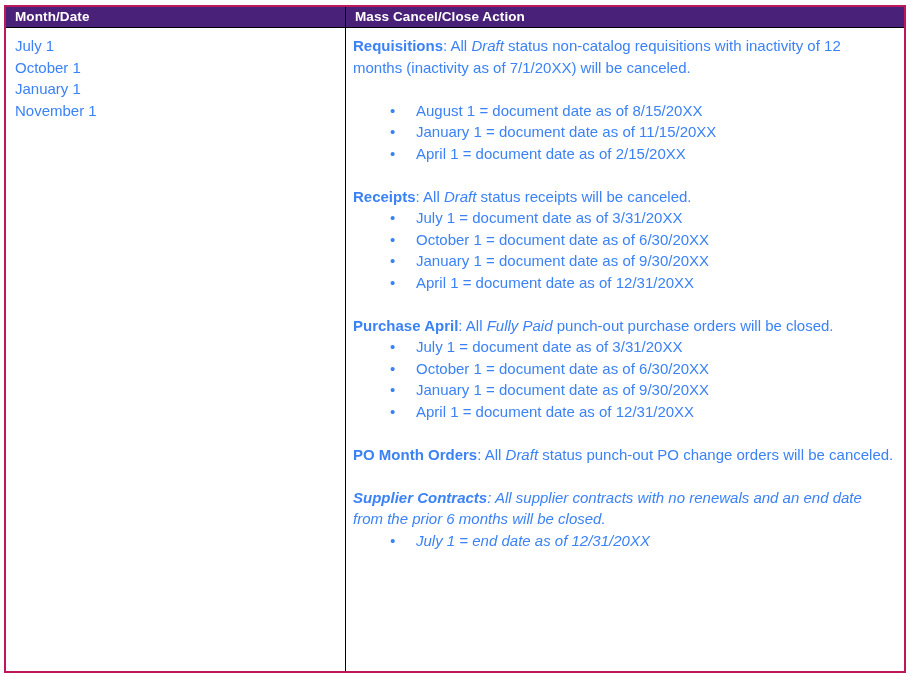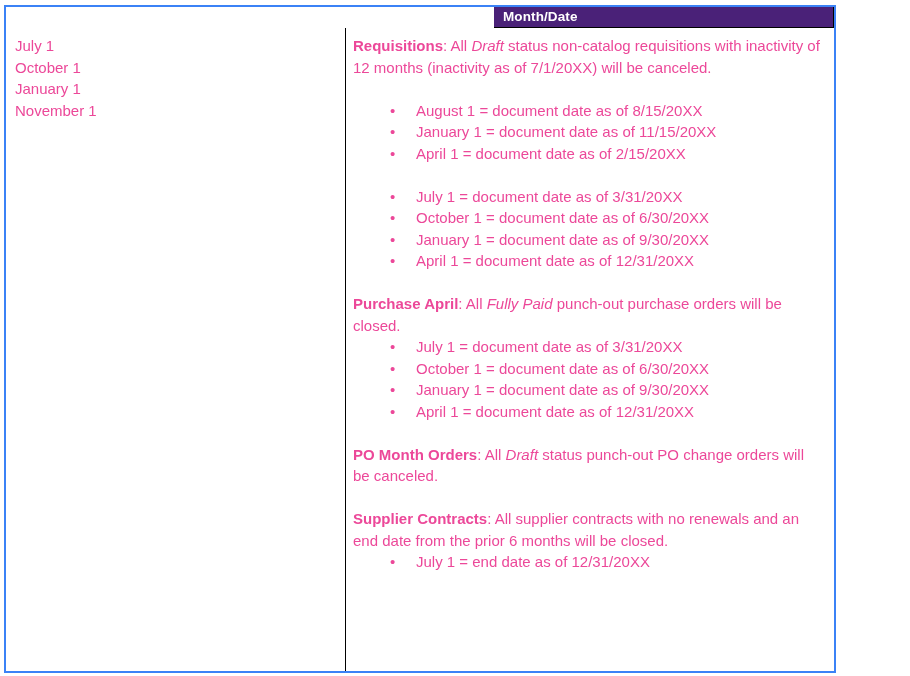--- a/index.html
+++ b/index.html
@@ -8,28 +8,27 @@
     background: #ffffff;
     width: 910px;
     height: 676px;
     overflow: hidden;
     font-family: "Liberation Sans", "DejaVu Sans", sans-serif;
   }
   .doc-table {
     position: absolute;
     left: 4px;
     top: 5px;
-    width: 832px;
+    width: 902px;
     height: 668px;
-    border: 2px solid #3b82f6;
+    border: 2px solid #be185d;
     box-sizing: border-box;
     display: flex;
     flex-direction: column;
     background: #ffffff;
-    align-items: flex-end;
   }
   .hdr-row {
     display: flex;
     flex: 0 0 auto;
     background: #4A2178;
     border-bottom: 1px solid #000000;
   }
   .col-left {
     width: 340px;
     flex: 0 0 340px;
@@ -54,27 +53,27 @@
   .body-row {
     display: flex;
     flex: 1 1 auto;
     min-height: 0;
   }
   .cell {
     box-sizing: border-box;
     padding-top: 7px;
     font-size: 15px;
     line-height: 21.5px;
-    color: #ec4899;
+    color: #3b82f6;
   }
   .cell.col-left { padding-left: 9px; padding-right: 6px; }
   .cell.col-right { padding-left: 7px; padding-right: 10px; }
   .date-line { white-space: nowrap; }
   .section { margin: 0 0 21.5px 0; }
-  .section:last-child { margin-bottom: 8px; }
+  .section:last-child { margin-bottom: 8px; font-style: italic; }
   .para { margin: 0; }
   .para b { font-weight: bold; }
   .para i { font-style: italic; }
   ul.bullets {
     margin: 0;
     padding: 0;
     list-style: none;
   }
   ul.bullets li {
     position: relative;
@@ -88,20 +87,21 @@
     font-size: 15px;
   }
   ul.bullets:empty { display: none; }
 </style>
 </head>
 <body>
 
 <div class="doc-table">
   <div class="hdr-row">
     <div class="hdr-cell col-left">Month/Date</div>
+    <div class="hdr-cell col-right">Mass Cancel/Close Action</div>
   </div>
   <div class="body-row">
     <div class="cell col-left" id="month-dates">
   <div class="date-line">July 1</div>
 
   <div class="date-line">October 1</div>
 
   <div class="date-line">January 1</div>
 
   <div class="date-line">November 1</div>
@@ -114,20 +114,21 @@
 
   <div class="section">
     <ul class="bullets">
             <li>August 1 = document date as of 8/15/20XX</li>
             <li>January 1 = document date as of 11/15/20XX</li>
             <li>April 1 = document date as of 2/15/20XX</li>
           </ul>
   </div>
 
   <div class="section">
+    <p class="para"><b>Receipts</b><span>: All </span><i>Draft</i><span> status receipts will be canceled.</span></p>
     <ul class="bullets">
             <li>July 1 = document date as of 3/31/20XX</li>
             <li>October 1 = document date as of 6/30/20XX</li>
             <li>January 1 = document date as of 9/30/20XX</li>
             <li>April 1 = document date as of 12/31/20XX</li>
           </ul>
   </div>
 
   <div class="section">
     <p class="para"><b>Purchase April</b><span>: All </span><i>Fully Paid</i><span> punch-out purchase orders will be closed.</span></p>

